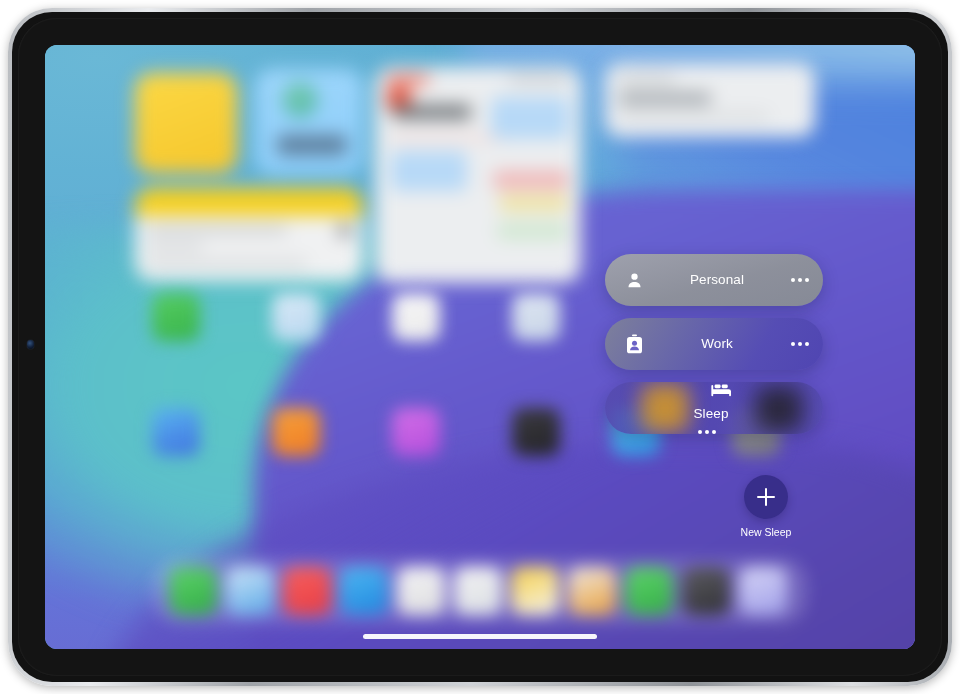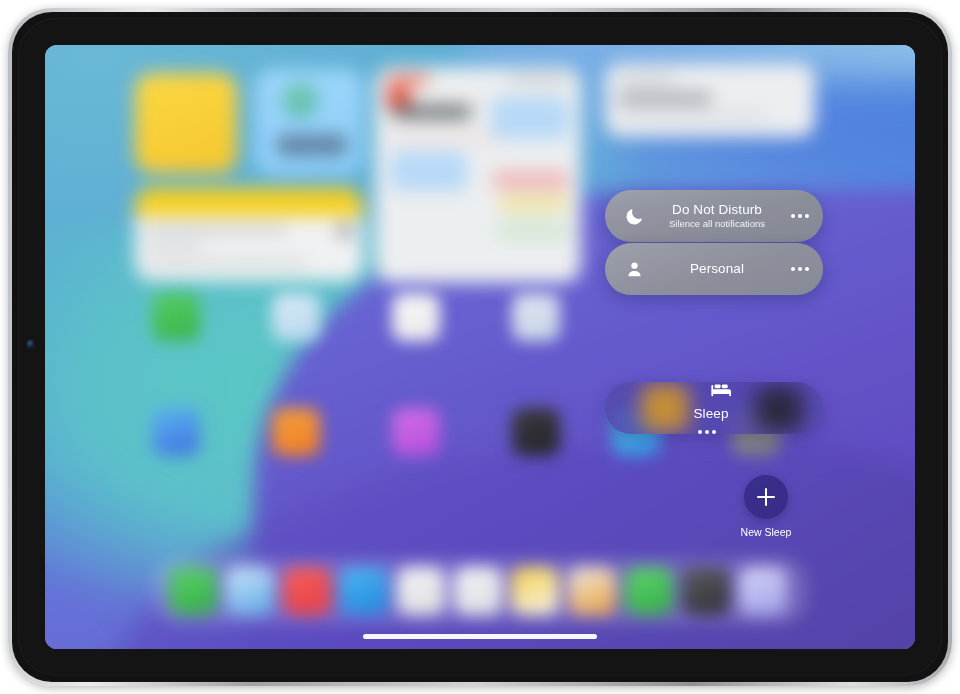--- a/index.html
+++ b/index.html
@@ -140,21 +140,21 @@
     position:absolute; left:4px; width:218px; height:52px;
     border-radius:26px;
     display:flex; align-items:center;
     box-shadow:0 5px 16px rgba(20,24,60,.26);
     overflow:hidden;
   }
   .pill .glass { position:absolute; inset:0; }
 
   .pill-dnd  { top:49px; }
   .pill-dnd  .glass { background:linear-gradient(165deg,rgba(160,163,168,.93) 0%,rgba(141,145,151,.95) 55%,rgba(134,139,146,.95) 100%); }
-  .pill-per  { top:102px;justify-content:flex-end; }
+  .pill-per  { top:113px;justify-content:flex-end; }
   .pill-per  .glass { background:linear-gradient(165deg,rgba(163,166,170,.92) 0%,rgba(143,147,152,.94) 55%,rgba(136,141,147,.94) 100%); }
   .pill-work { top:177px; }
   .pill-work .glass { background:linear-gradient(120deg,rgba(128,132,150,.90) 0%,rgba(105,105,165,.90) 34%,rgba(84,76,178,.90) 70%,rgba(78,68,176,.92) 100%); }
   .pill-sleep{ top:241px;flex-direction:column; }
   .pill-sleep .glass { background:linear-gradient(120deg,rgba(84,74,172,.82) 0%,rgba(79,68,170,.80) 40%,rgba(86,76,178,.80) 100%); }
 
   
   .pill-sleep .blob-a { position:absolute; left:36px; top:2px; width:48px; height:48px; border-radius:12px;
                         background:#d79a22; filter:blur(10px); opacity:.85; }
   .pill-sleep .blob-b { position:absolute; left:150px; top:4px; width:48px; height:46px; border-radius:12px;
@@ -285,56 +285,58 @@
           <div class="dock-app" style="left: 358px; background: linear-gradient(160deg, rgb(246, 208, 73) 0%, rgb(244, 242, 234) 100%);"></div>
           <div class="dock-app" style="left: 415px; background: linear-gradient(160deg, rgb(240, 233, 226) 0%, rgb(232, 160, 58) 100%);"></div>
           <div class="dock-app" style="left: 472px; background: linear-gradient(160deg, rgb(95, 212, 108) 0%, rgb(51, 173, 70) 100%);"></div>
           <div class="dock-app" style="left: 529px; background: linear-gradient(160deg, rgb(93, 93, 98) 0%, rgb(48, 48, 52) 100%);"></div>
           <div class="dock-app" style="left: 586px; background: linear-gradient(160deg, rgb(215, 214, 246) 0%, rgb(159, 158, 232) 100%);"></div>
         </div>
     </div>
 
     <div class="focus-panel">
 
-      <div class="pill pill-dnd">
-        <div class="glass"></div>
-        <div class="ic">
-          <svg width="19" height="19" viewBox="0 0 24 24" fill="#ffffff">
-            <path d="M20.2 14.6A8.6 8.6 0 0 1 9.4 3.8a.8.8 0 0 0-1.1-.9 9.9 9.9 0 1 0 12.8 12.8.8.8 0 0 0-.9-1.1z"></path>
-          </svg>
-        </div>
-        <div class="labels">
-          <span class="title">Do Not Disturb</span>
-          <span class="sub">Silence all notifications</span>
-        </div>
-        <div class="more">
-            <i></i>
-            <i></i>
-            <i></i>
-          </div>
-      </div>
 
       <div class="pill pill-per">
         <div class="glass"></div>
         <div class="ic">
           <svg width="19" height="19" viewBox="0 0 24 24" fill="#ffffff">
             <circle cx="12" cy="7.2" r="4"></circle>
             <path d="M4.4 20.4c0-4.1 3.4-6.4 7.6-6.4s7.6 2.3 7.6 6.4z"></path>
           </svg>
         </div>
         <div class="labels">
           <span class="title">Personal</span>
         </div>
         <div class="more">
             <i></i>
             <i></i>
             <i></i>
           </div>
       </div>
 
+      <div class="pill pill-work">
+        <div class="glass"></div>
+        <div class="ic">
+          <svg width="19" height="20" viewBox="0 0 22 24" fill="#ffffff">
+            <rect x="8" y="0.5" width="6" height="2.2" rx="1.1"></rect>
+            <rect x="2" y="3.6" width="18" height="19.6" rx="3.2"></rect>
+            <circle cx="11" cy="11" r="3" fill="#6b63c6"></circle>
+            <path d="M5.6 19.6c0-2.9 2.4-4.6 5.4-4.6s5.4 1.7 5.4 4.6z" fill="#6b63c6"></path>
+          </svg>
+        </div>
+        <div class="labels">
+          <span class="title">Work</span>
+        </div>
+        <div class="more">
+            <i></i>
+            <i></i>
+            <i></i>
+          </div>
+      </div>
 
       <div class="pill pill-sleep">
         <div class="glass"></div>
         <div class="blob-a"></div>
         <div class="blob-b"></div>
         <div class="ic">
           <svg width="22" height="16" viewBox="0 0 26 18" fill="#ffffff">
             <path d="M1.6 4.2a1.1 1.1 0 0 1 2.2 0V8h18.4a2.6 2.6 0 0 1 2.6 2.6v4.6a1.1 1.1 0 0 1-2.2 0v-1.6H3.8v1.6a1.1 1.1 0 0 1-2.2 0z"></path>
             <rect x="5.4" y="2.6" width="7.2" height="4.2" rx="1.6"></rect>
             <rect x="13.8" y="2.6" width="7.2" height="4.2" rx="1.6"></rect>

